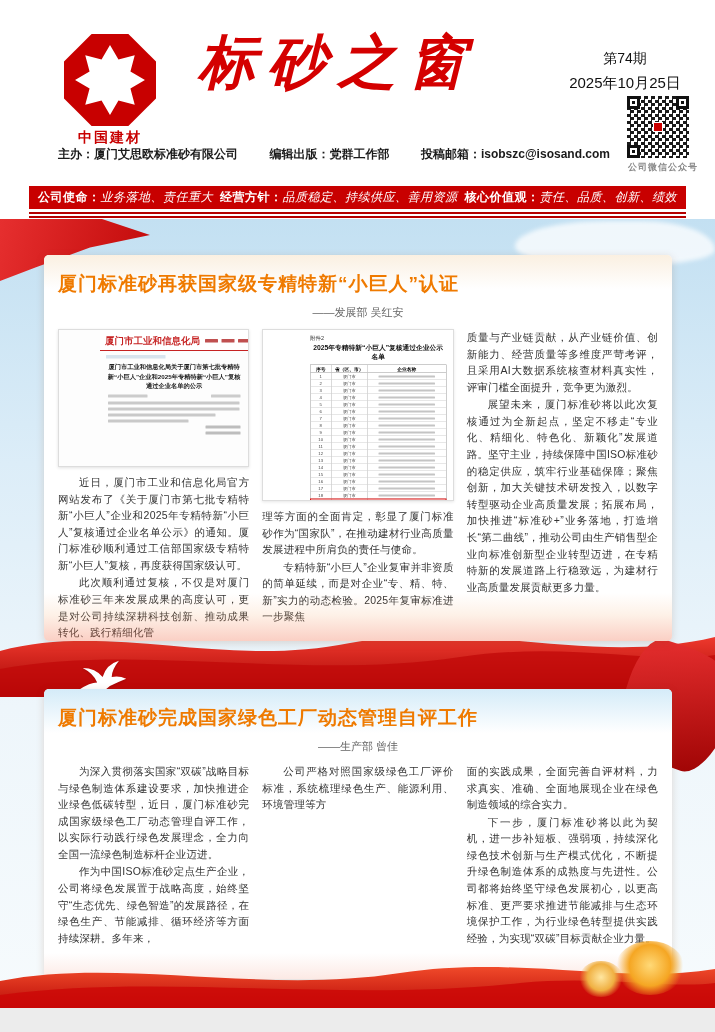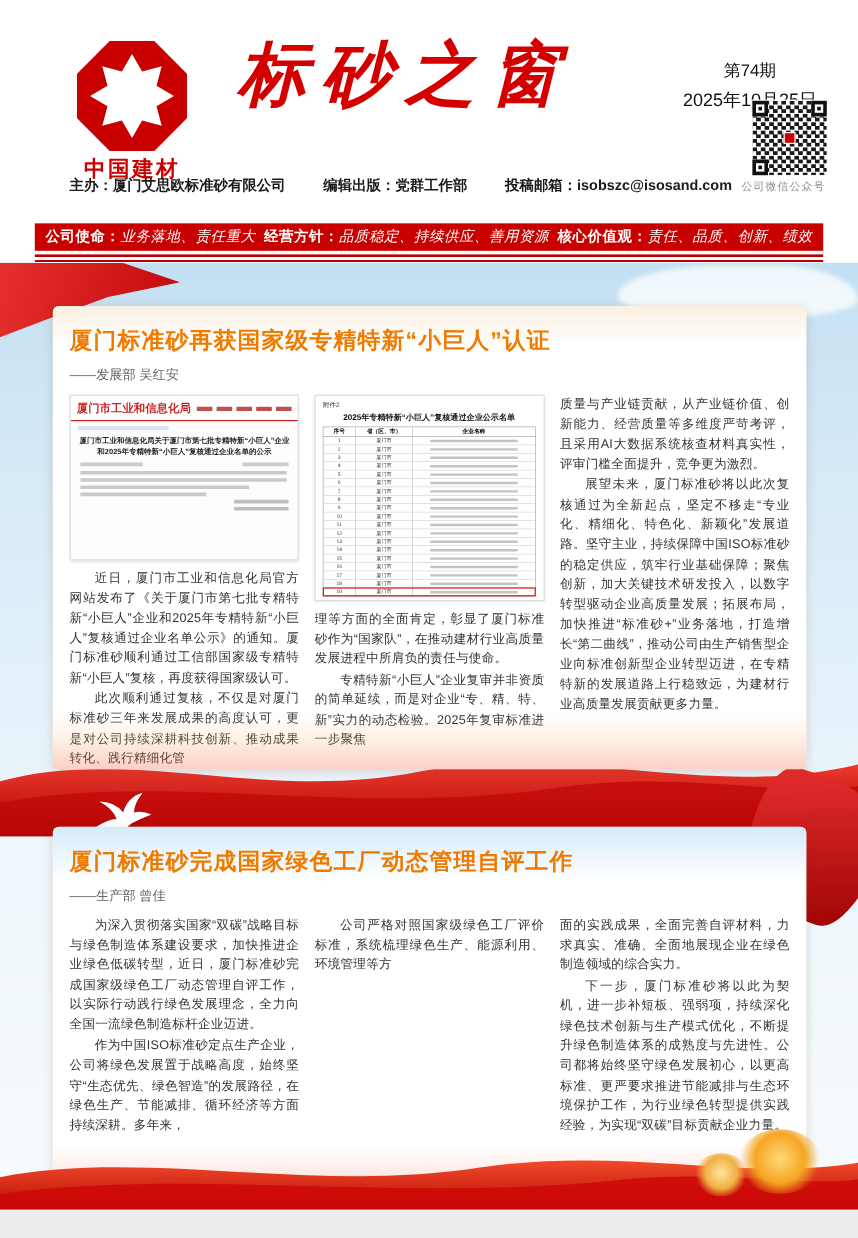--- a/index.html
+++ b/index.html
@@ -7,28 +7,28 @@
   body { font-family:"Liberation Sans","DejaVu Sans",sans-serif; }
   .page { position:relative; width:715px; height:1032px; margin:0 auto; background:#fff; overflow:hidden; }
 
   
   .masthead { position:relative; height:186px; background:#fff; }
   .logo { position:absolute; left:58px; top:34px; width:104px; text-align:center; }
   .octagon { width:92px; height:92px; margin:0 auto; background:var(--accent-red,#cc1111);
     clip-path:polygon(30% 0,70% 0,100% 30%,100% 70%,70% 100%,30% 100%,0 70%,0 30%); position:relative; }
   .star { position:absolute; left:0; top:0; width:100%; height:100%; background:#fff;
     clip-path:polygon(50% 12%,59.2% 27.8%,76.9% 23.1%,72.2% 40.8%,88% 50%,72.2% 59.2%,76.9% 76.9%,59.2% 72.2%,50% 88%,40.8% 72.2%,23.1% 76.9%,27.8% 59.2%,12% 50%,27.8% 40.8%,23.1% 23.1%,40.8% 27.8%); }
-  .org { margin-top:3px; font-size:18px; font-weight:bold; color:var(--accent-red,#cc1111); letter-spacing:2px; }
+  .org { margin-top:3px; font-size:14px; font-weight:bold; color:var(--accent-red,#cc1111); letter-spacing:2px; }
   .mtitle { position:absolute; left:168px; top:26px; width:340px; text-align:center;
     font-family:"DejaVu Serif","Liberation Serif",serif; font-style:italic; font-weight:bold;
     font-size:58px; line-height:1.25; color:var(--masthead-red,#d40000); letter-spacing:12px; white-space:nowrap; }
   .issue { position:absolute; left:552px; top:50px; width:146px; text-align:center; color:#111; }
   .issue .no { font-size:14px; margin-bottom:6px; }
   .issue .dt { font-size:15px; }
-  .qrwrap { position:absolute; left:618px; top:84px; width:80px; text-align:left; }
+  .qrwrap { position:absolute; left:618px; top:96px; width:80px; text-align:right;font-weight:bold; }
   .qr { position:relative; width:62px; height:62px; margin:0 auto; background:repeating-conic-gradient(#1a1a1a 0% 25%, #fff 0% 50%) 0 0/7px 7px; outline:1px solid #fff; }
   .qr .fm { position:absolute; width:13px; height:13px; border:3px solid #111; background:#fff; }
   .qr .fm::after { content:""; position:absolute; left:2px; top:2px; width:3px; height:3px; background:#111; }
   .qr .fm1 { left:0; top:0; } .qr .fm2 { right:0; top:0; } .qr .fm3 { left:0; bottom:0; }
   .qr .qc { position:absolute; left:26px; top:26px; width:10px; height:10px; background:#c00; border:1px solid #fff; }
   .qrcap { margin-top:3px; font-size:9px; color:#8a8a8a; letter-spacing:1px; }
   .info { position:absolute; left:58px; top:146px; width:552px; font-size:12px; font-weight:bold; color:#1a1a1a; }
   .irow { display:flex; justify-content:space-between; margin-bottom:8px; white-space:nowrap; }
 
   
@@ -66,29 +66,29 @@
     background:linear-gradient(180deg,rgba(250,238,222,.9),rgba(250,238,222,0)); }
   .card1 { top:36px; height:386px; }
   .card1::after { content:""; position:absolute; left:0; bottom:0; right:0; height:48px; pointer-events:none;
     background:linear-gradient(0deg,rgba(240,96,60,.30),rgba(247,160,90,.14) 55%,rgba(247,160,90,0)); }
   .card2 { top:470px; height:290px; }
   .card2::before { background:linear-gradient(180deg,rgba(210,234,248,.95),rgba(210,234,248,0)); height:44px; }
   .card2::after { content:""; position:absolute; left:0; bottom:0; right:0; height:26px; pointer-events:none;
     background:linear-gradient(0deg,rgba(236,120,90,.16),rgba(236,120,90,0)); }
   .atitle { position:relative; text-align:left; font-size:19px; font-weight:800; letter-spacing:1px;
     color:var(--title-orange,#ef7a00); }
-  .byline { position:relative; font-size:11px; color:#666; margin:8px 0 9px; }
+  .byline { position:relative; text-align:center; font-size:11px; color:#666; margin:8px 0 9px; }
   .cols { position:relative; display:flex; gap:13px; }
   .col { flex:1 1 0; min-width:0; }
   .col p { font-size:10.5px; line-height:1.58; color:#333; text-align:justify; letter-spacing:.2px; }
   .col p.indent { text-indent:2em; }
   .col p + p { margin-top:1px; }
 
   
-  figure { display:block; border:1px solid #ddd; background:#fdfdfd; overflow:hidden; margin-bottom:7px; }
+  figure { display:block; border:1px solid #ddd; background:#fdfdfd; overflow:hidden; margin-bottom:7px;padding-left:41px; }
   .fig-gov { height:138px; box-shadow:0 1px 3px rgba(0,0,0,.12); }
   .fig-annex { height:172px; box-shadow:0 1px 3px rgba(0,0,0,.10); }
   .scale { transform:scale(.5); transform-origin:0 0; width:200%; }
   
   .gov-head { display:flex; align-items:center; gap:10px; padding:8px 10px 6px; background:#fff; border-bottom:2px solid #c62222; }
   .gov-name { font-size:19px; font-weight:bold; color:#c62222; white-space:nowrap; }
   .nav-bars { display:flex; gap:7px; align-items:center; }
   .nav-bars i { display:block; width:26px; height:7px; background:#c05050; border-radius:1px; }
   .gov-search { width:60px; height:12px; border:1px solid #bbb; border-radius:7px; }
   .gov-crumb { height:7px; margin:8px 12px; background:#d8e4ee; width:40%; border-radius:1px; }

